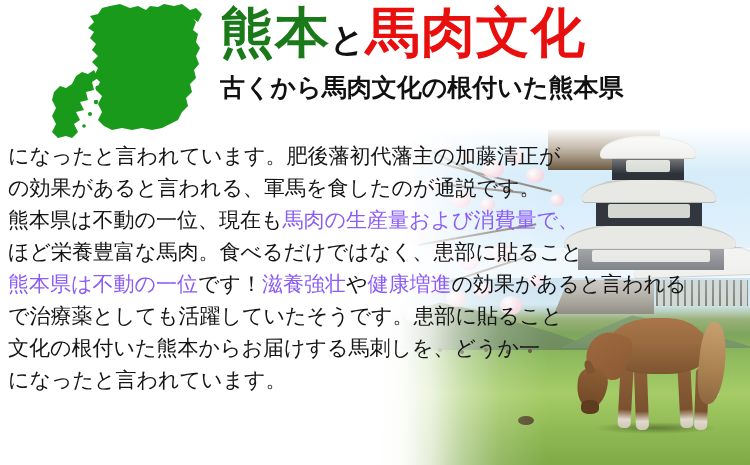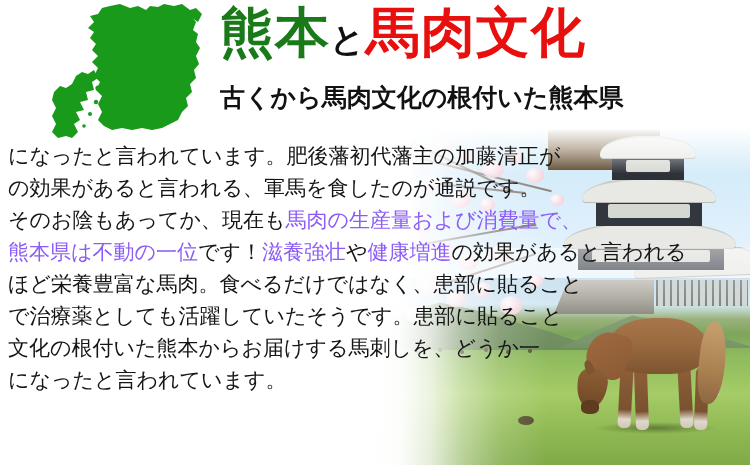--- a/index.html
+++ b/index.html
@@ -287,21 +287,21 @@
   .t-green { color: #1a7a1a; }
   .t-black { font-size: 34px; color: #111111; }
   .t-red   { color: #e8100f; }
 
   .title-sub {
     font-family: "DejaVu Sans", "Liberation Sans", sans-serif;
     font-size: 25px;
     font-weight: 700;
     color: #111111;
     letter-spacing: 0px;
-    margin-top: 20px;
+    margin-top: 10px;
     white-space: nowrap;
   }
 
   
   .copy {
     position: absolute;
     left: 8px;
     top: 140px;
     width: 736px;
     font-family: "DejaVu Sans", "Liberation Sans", sans-serif;
@@ -429,21 +429,21 @@
   </div>
 
   <div class="title-block">
     <div class="title-main"><span class="t-green">熊本</span><span class="t-black">と</span><span class="t-red">馬肉文化</span></div>
     <div class="title-sub">古くから馬肉文化の根付いた熊本県</div>
   </div>
 
   <div class="copy">
       <div class="ln"><span>になったと言われています。肥後藩初代藩主の加藤清正が</span></div>
       <div class="ln"><span>の効果があると言われる、軍馬を食したのが通説です。</span></div>
-      <div class="ln"><span>そのお陰もあってか、現在も</span><span class="rd">馬肉の生産量および消費量で、</span></div>
+      <div class="ln"><span>熊本県は不動の一位、現在も</span><span class="rd">馬肉の生産量および消費量で、</span></div>
+      <div class="ln"><span>ほど栄養豊富な馬肉。食べるだけではなく、患部に貼ること</span></div>
       <div class="ln"><span class="rd">熊本県は不動の一位</span><span>です！</span><span class="rd">滋養強壮</span><span>や</span><span class="rd">健康増進</span><span>の効果があると言われる</span></div>
-      <div class="ln"><span>ほど栄養豊富な馬肉。食べるだけではなく、患部に貼ること</span></div>
       <div class="ln"><span>で治療薬としても活躍していたそうです。患部に貼ること</span></div>
       <div class="ln"><span>文化の根付いた熊本からお届けする馬刺しを、どうか一</span></div>
       <div class="ln"><span>になったと言われています。</span></div>
     </div>
 
 </div>
 
 </body></html>

